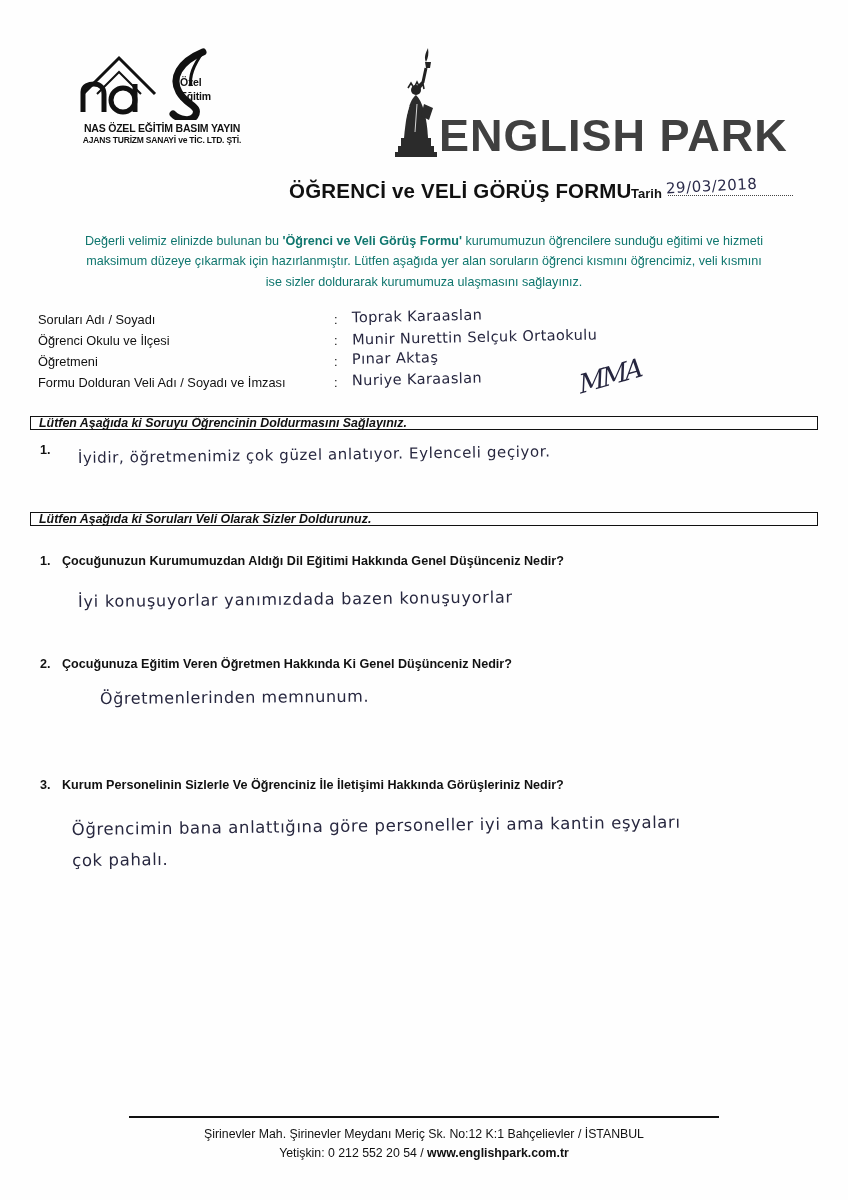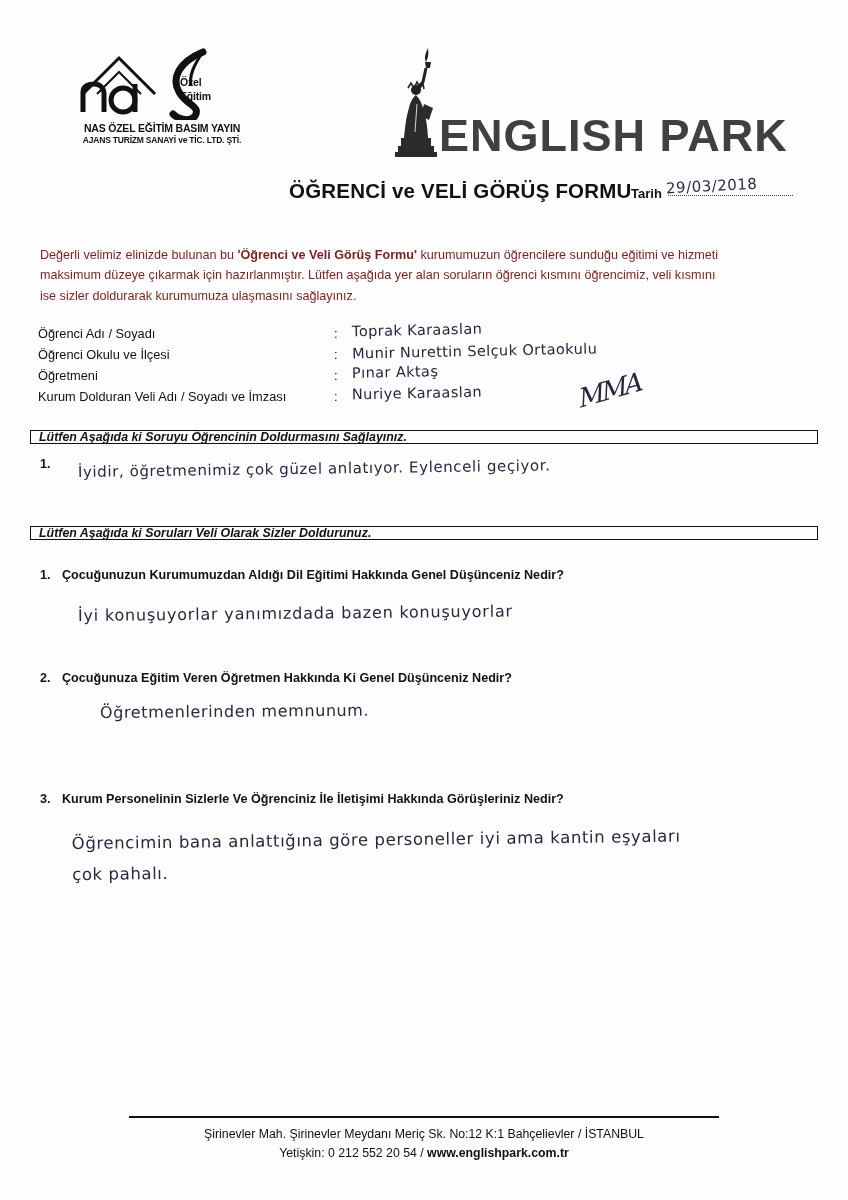--- a/index.html
+++ b/index.html
@@ -116,24 +116,25 @@
   .date-dots {
     position: absolute;
     left: 668px;
     top: 16px;
     width: 125px;
     border-bottom: 1px dotted #444;
   }
 
   
   .intro {
-    margin: 26px 40px 0 40px;
+    margin: 12px 40px 0 40px;
     font-size: 12.6px;
     line-height: 1.62;
-    color: #7f1d1d;
+    text-align: center;
+    color: #0f766e;
   }
   .intro b { font-weight: bold; }
 
   
   .fields {
     margin: 20px 0 0 38px;
     position: relative;
   }
   .field-row {
     position: relative;
@@ -330,39 +331,39 @@
     <div>
       <span>Değerli velimiz elinizde bulunan bu </span><b>'Öğrenci ve Veli Görüş Formu'</b><span> kurumumuzun öğrencilere sunduğu eğitimi ve hizmeti</span>
     </div>
     <div>maksimum düzeye çıkarmak için hazırlanmıştır. Lütfen aşağıda yer alan soruların öğrenci kısmını öğrencimiz, veli kısmını</div>
     <div>ise sizler doldurarak kurumumuza ulaşmasını sağlayınız.</div>
   </div>
 
   <div class="fields">
 
     <div class="field-row">
-      <span class="field-label">Öğrenci Adı / Soyadı</span>
+      <span class="field-label">Soruları Adı / Soyadı</span>
       <span class="field-colon">:</span>
       <span class="field-value">Toprak Karaaslan</span>
     </div>
 
     <div class="field-row">
       <span class="field-label">Öğrenci Okulu ve İlçesi</span>
       <span class="field-colon">:</span>
       <span class="field-value">Munir Nurettin Selçuk Ortaokulu</span>
     </div>
 
     <div class="field-row">
       <span class="field-label">Öğretmeni</span>
       <span class="field-colon">:</span>
       <span class="field-value">Pınar Aktaş</span>
     </div>
 
     <div class="field-row">
-      <span class="field-label">Kurum Dolduran Veli Adı / Soyadı ve İmzası</span>
+      <span class="field-label">Formu Dolduran Veli Adı / Soyadı ve İmzası</span>
       <span class="field-colon">:</span>
       <span class="field-value">Nuriye Karaaslan</span>
       <span class="signature">MMA</span>
     </div>
   </div>
 
   <div style="margin-top:20px;">
     <div class="section-bar">
       <span>Lütfen Aşağıda ki Soruyu Öğrencinin Doldurmasını Sağlayınız.</span>
     </div>

